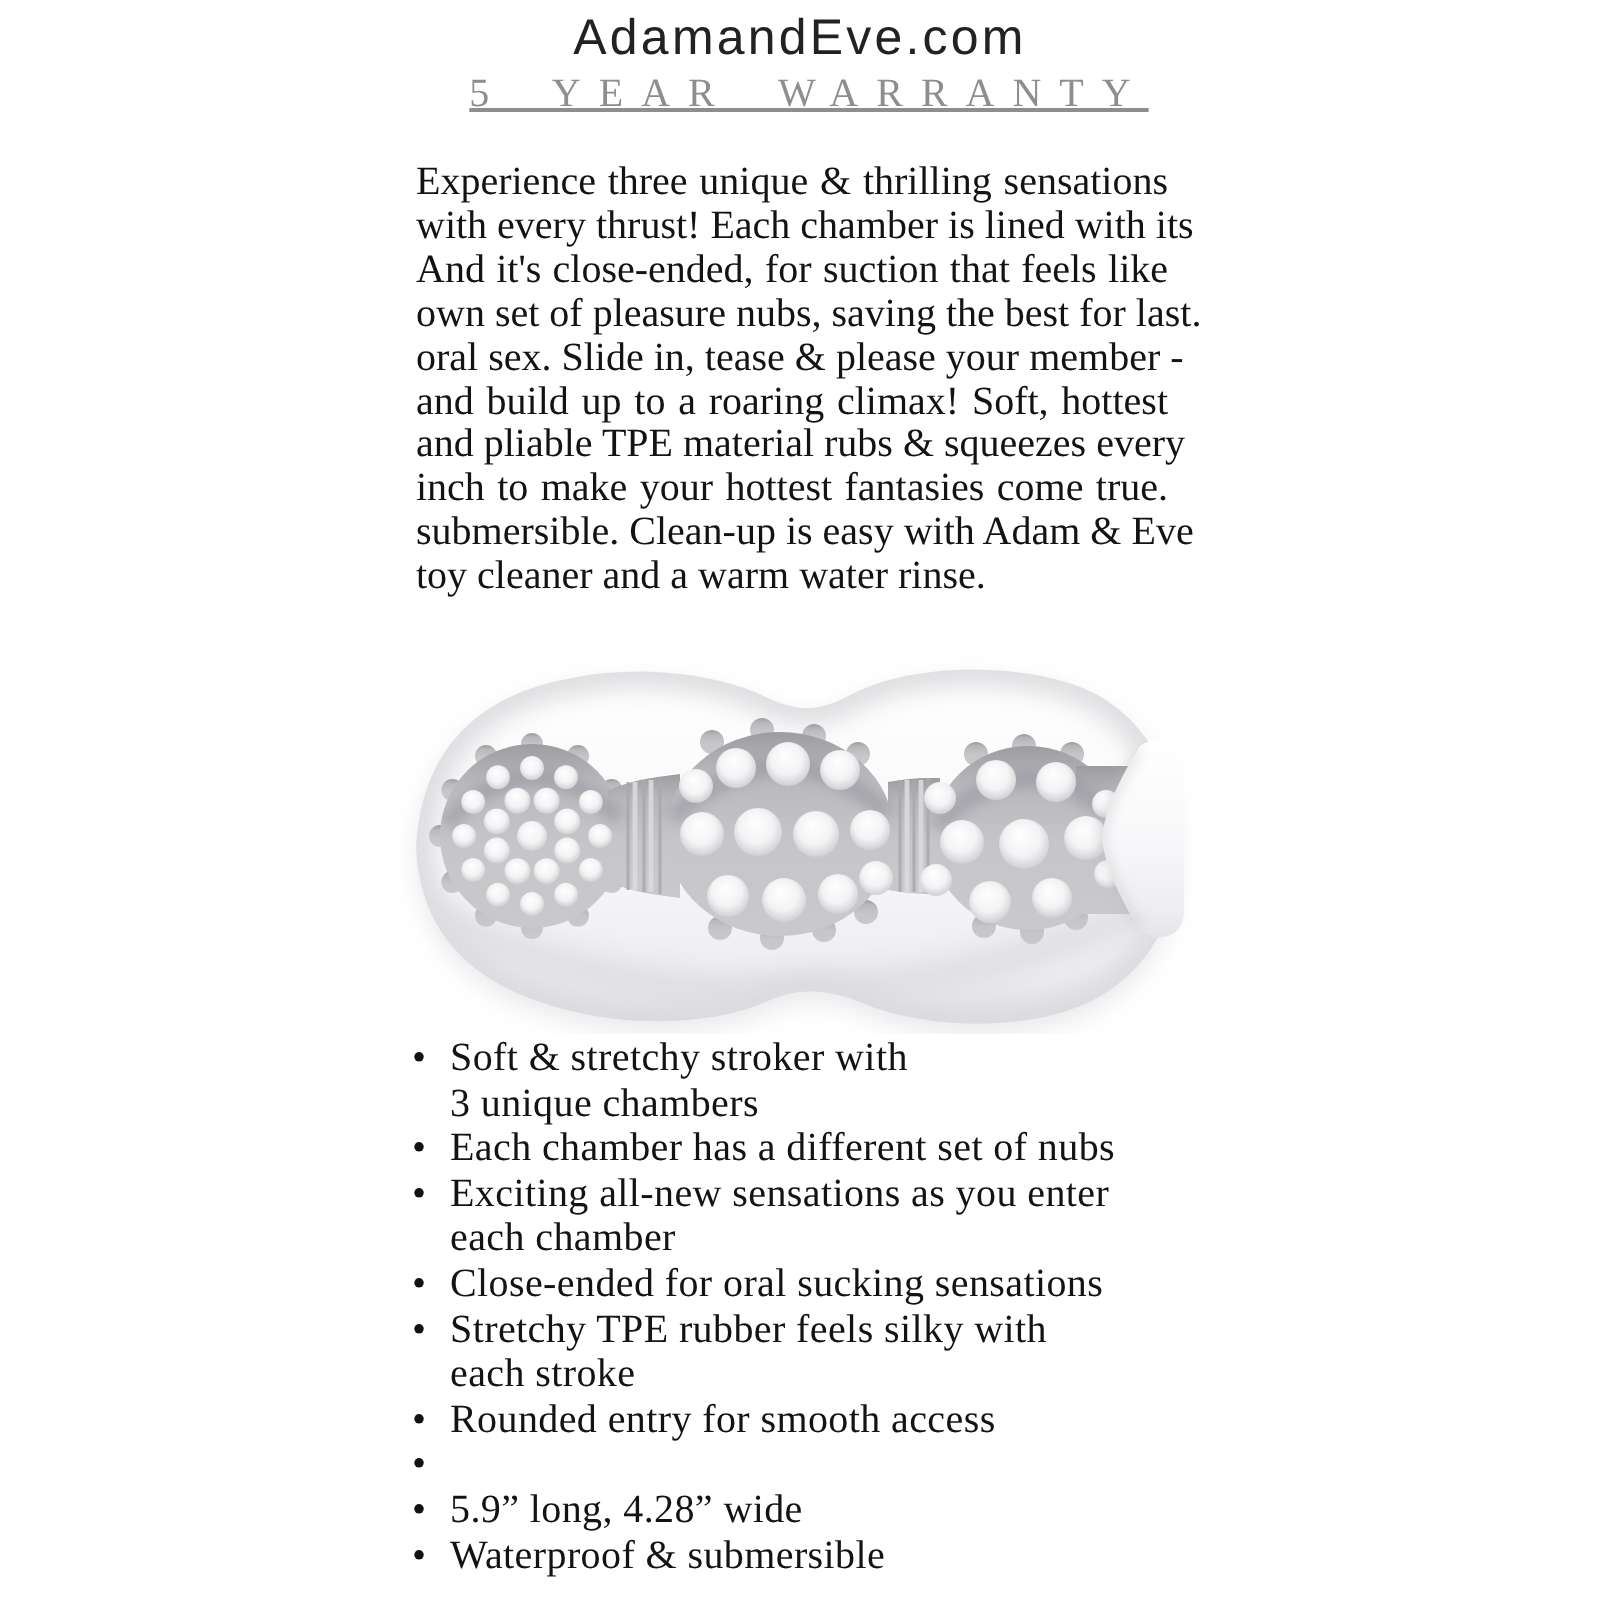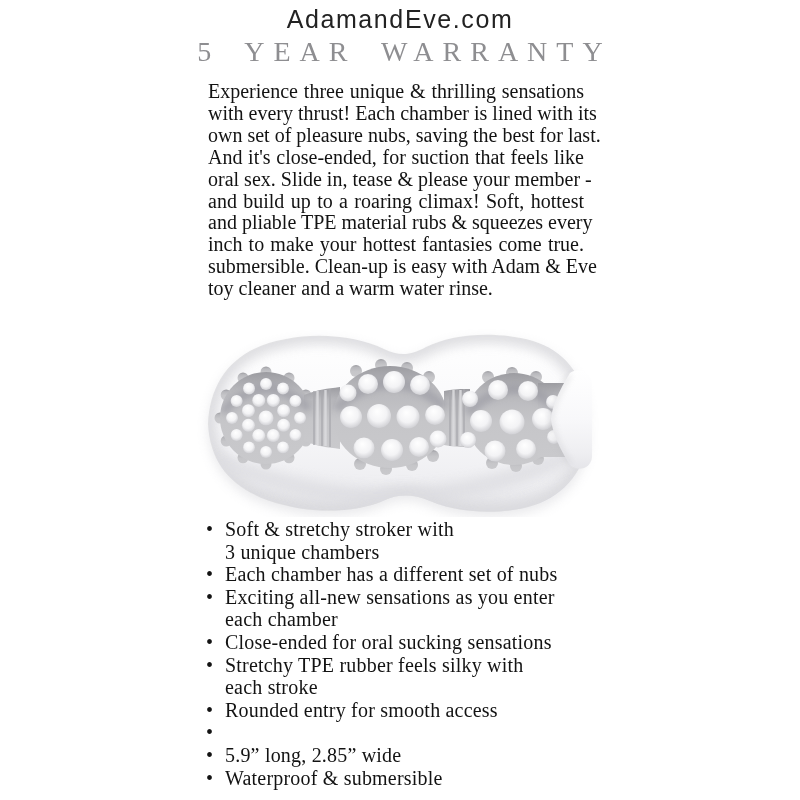--- a/index.html
+++ b/index.html
@@ -11,23 +11,24 @@
   .site-title {
     position:absolute; top:5px; left:0; width:800px;
     text-align:center;
     font-family:"Liberation Sans", sans-serif;
     font-size:25px; font-weight:400; letter-spacing:1.6px; color:#222222;
   }
   .warranty {
     position:absolute; top:36px; left:0; width:800px;
     text-align:center;
     font-family:"Liberation Serif", serif;
-    font-size:28px; color:#8e8e91;
+    font-size:20px; color:#8e8e91;
     letter-spacing:9px; word-spacing:9px;
     text-indent:9px; 
+    text-decoration:underline;
   }
   .desc {
     position:absolute; top:81px; left:208px; width:376px;
     font-size:20px; line-height:21.9px; margin:0;
   }
   .jline {
     display:block; white-space:nowrap;
     text-align:justify; text-align-last:justify;
   }
   .jline.last { text-align-last:left; }
@@ -47,22 +48,22 @@
 </head>
 <body>
 
 <div class="site-title">AdamandEve.com</div>
 
 <div class="warranty">5 YEAR WARRANTY</div>
 
 <p class="desc">
     <span class="jline">Experience three unique &amp; thrilling sensations</span>
     <span class="jline">with every thrust! Each chamber is lined with its</span>
+    <span class="jline">And it's close-ended, for suction that feels like</span>
     <span class="jline">own set of pleasure nubs, saving the best for last.</span>
-    <span class="jline">And it's close-ended, for suction that feels like</span>
     <span class="jline">oral sex. Slide in, tease &amp; please your member -</span>
     <span class="jline">and build up to a roaring climax! Soft, hottest</span>
     <span class="jline">and pliable TPE material rubs &amp; squeezes every</span>
     <span class="jline">inch to make your hottest fantasies come true.</span>
     <span class="jline">submersible. Clean-up is easy with Adam &amp; Eve</span>
     <span class="jline last">toy cleaner and a warm water rinse.</span>
   </p>
 
 <div class="illo">
   <svg viewBox="0 0 412 190" xmlns="http://www.w3.org/2000/svg">
@@ -275,19 +276,19 @@
     </li>
     <li>
       <span class="bullet">•</span>
       <span class="btext">Rounded entry for smooth access</span>
     </li>
     <li>
       <span class="bullet">•</span>
     </li>
     <li>
       <span class="bullet">•</span>
-      <span class="btext">5.9” long, 2.85” wide</span>
+      <span class="btext">5.9” long, 4.28” wide</span>
     </li>
     <li>
       <span class="bullet">•</span>
       <span class="btext">Waterproof &amp; submersible</span>
     </li>
   </ul>
 
 </body></html>

